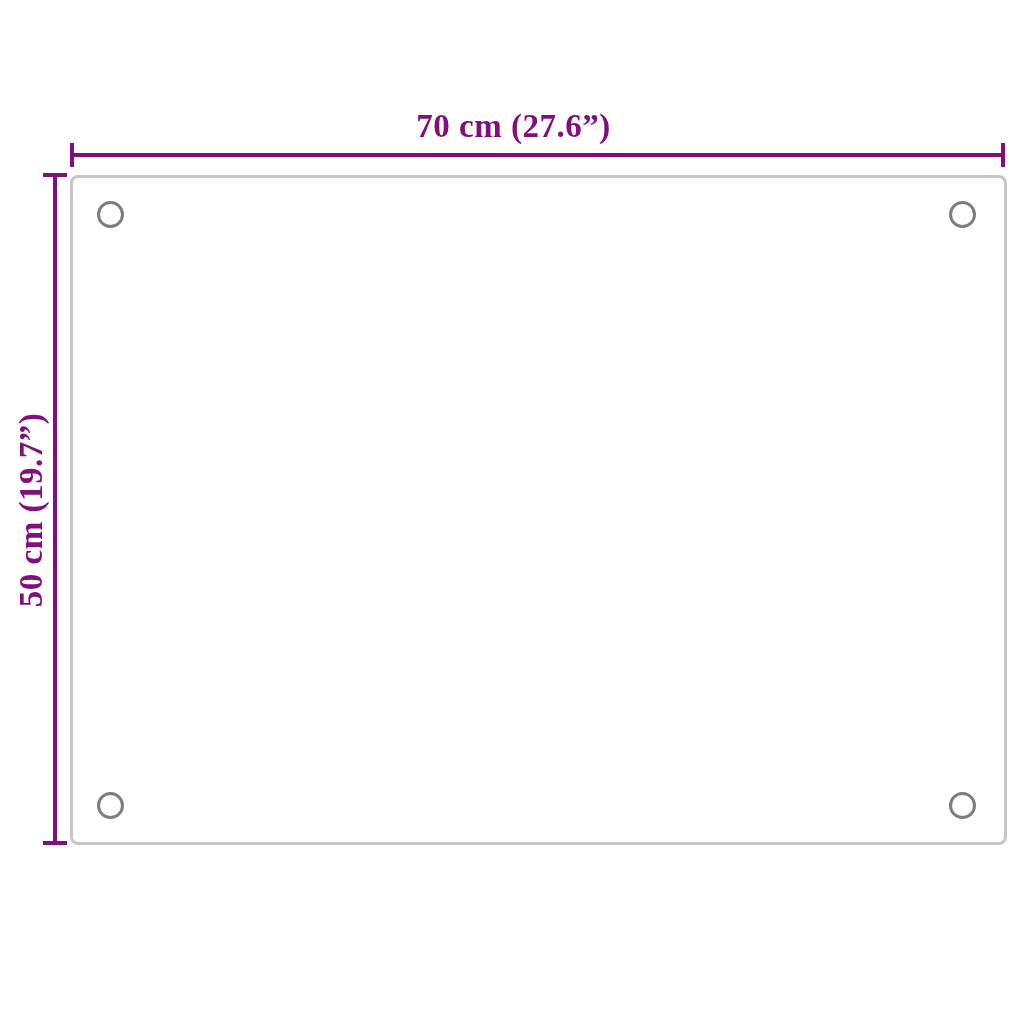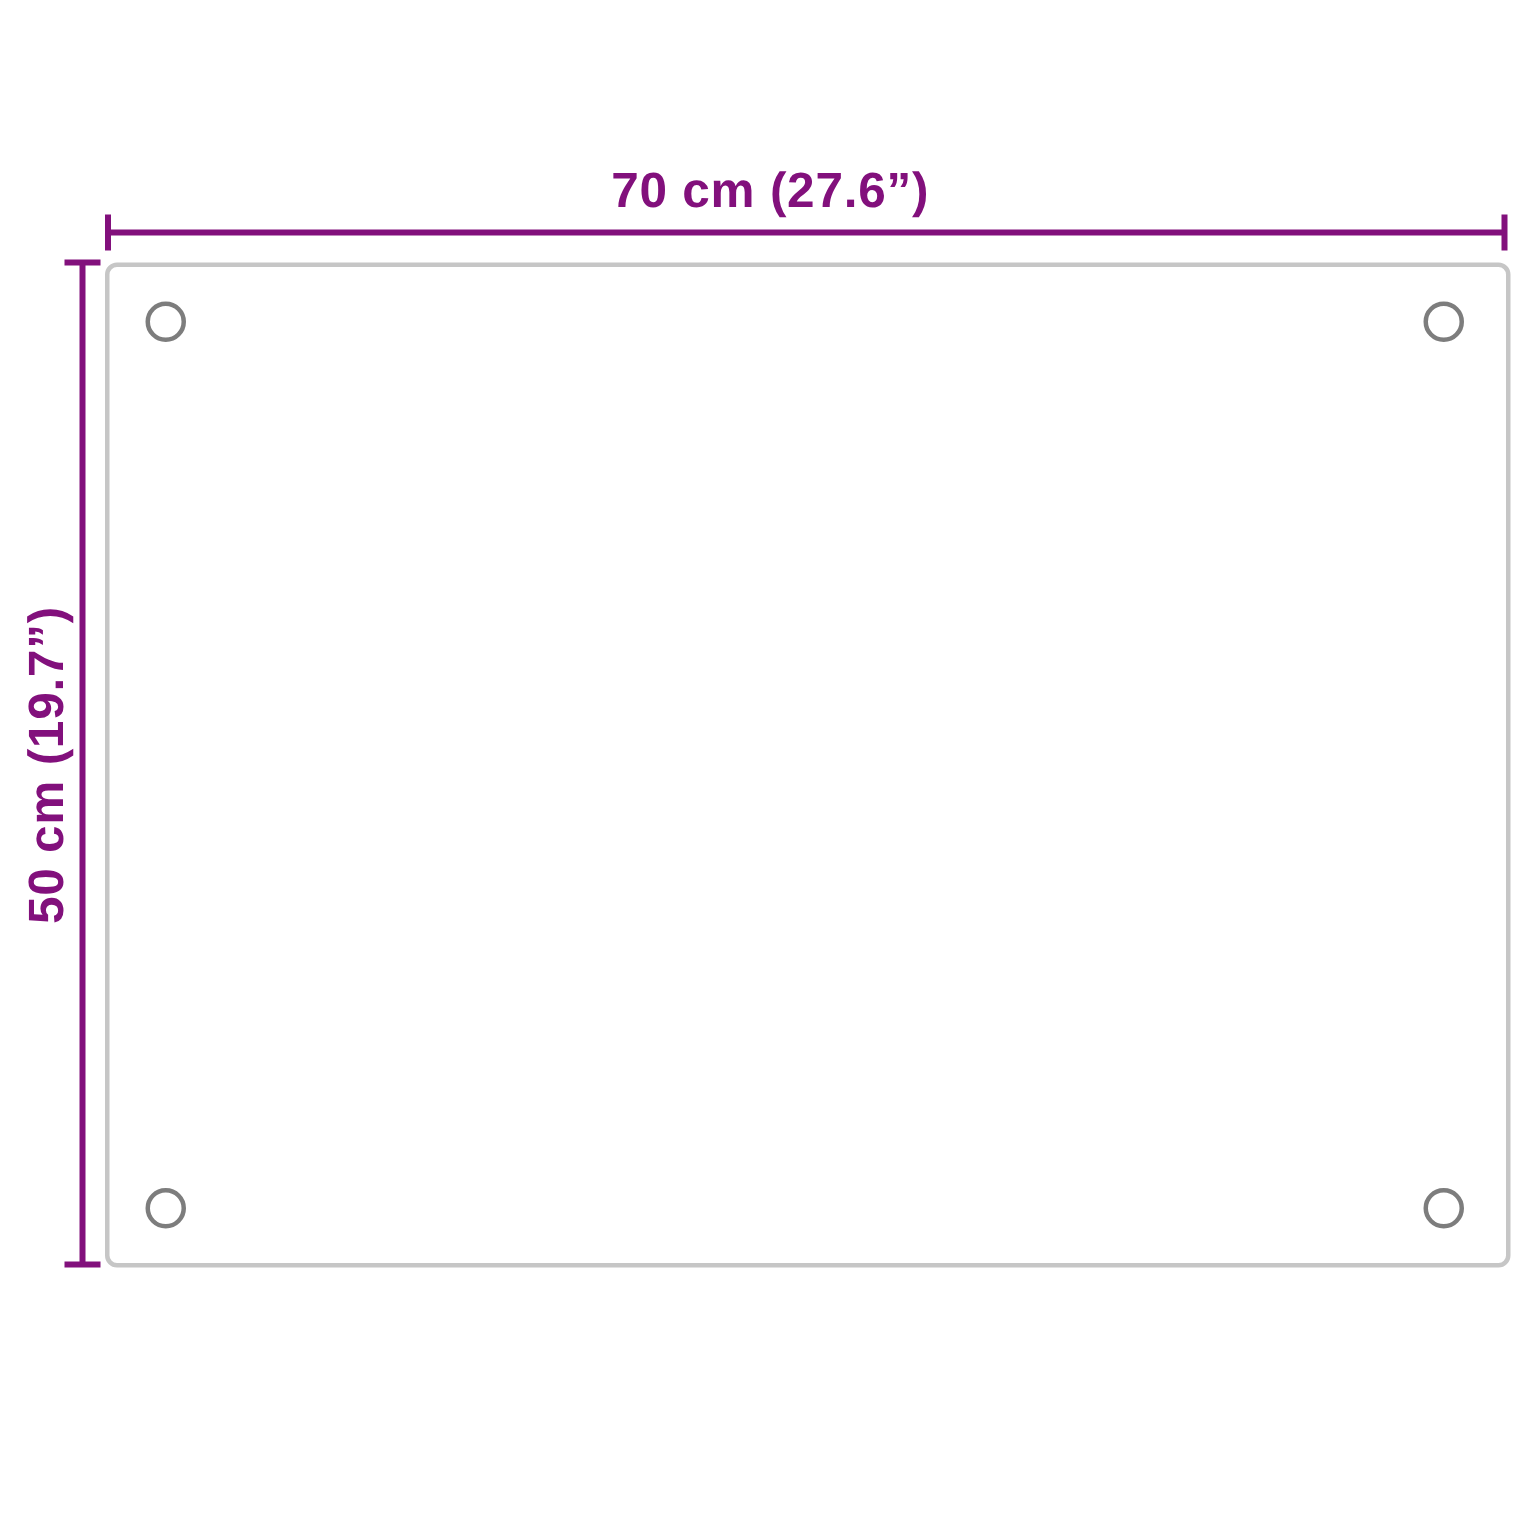--- a/index.html
+++ b/index.html
@@ -9,21 +9,21 @@
     --background: #ffffff;
   }
   * { margin: 0; padding: 0; box-sizing: border-box; }
   html, body { background: var(--background); }
   .canvas {
     position: relative;
     width: 1024px;
     height: 1024px;
     background: var(--background);
     overflow: hidden;
-    font-family: Liberation Sans, sans-serif;
+    font-family: Liberation Serif, serif;
   }
 
   
   .width-label {
     position: absolute;
     left: 72px;
     top: 108px;
     width: 883px;
     text-align: center;
     font-size: 33px;

